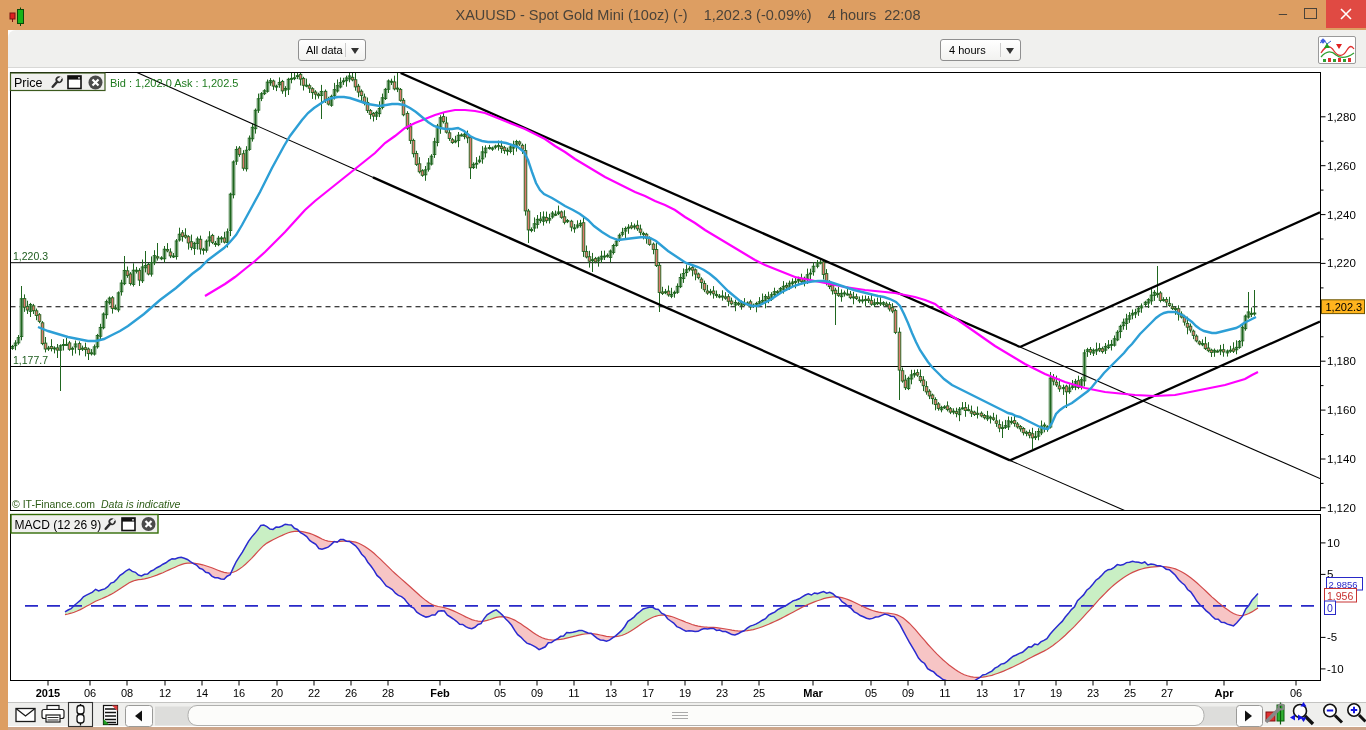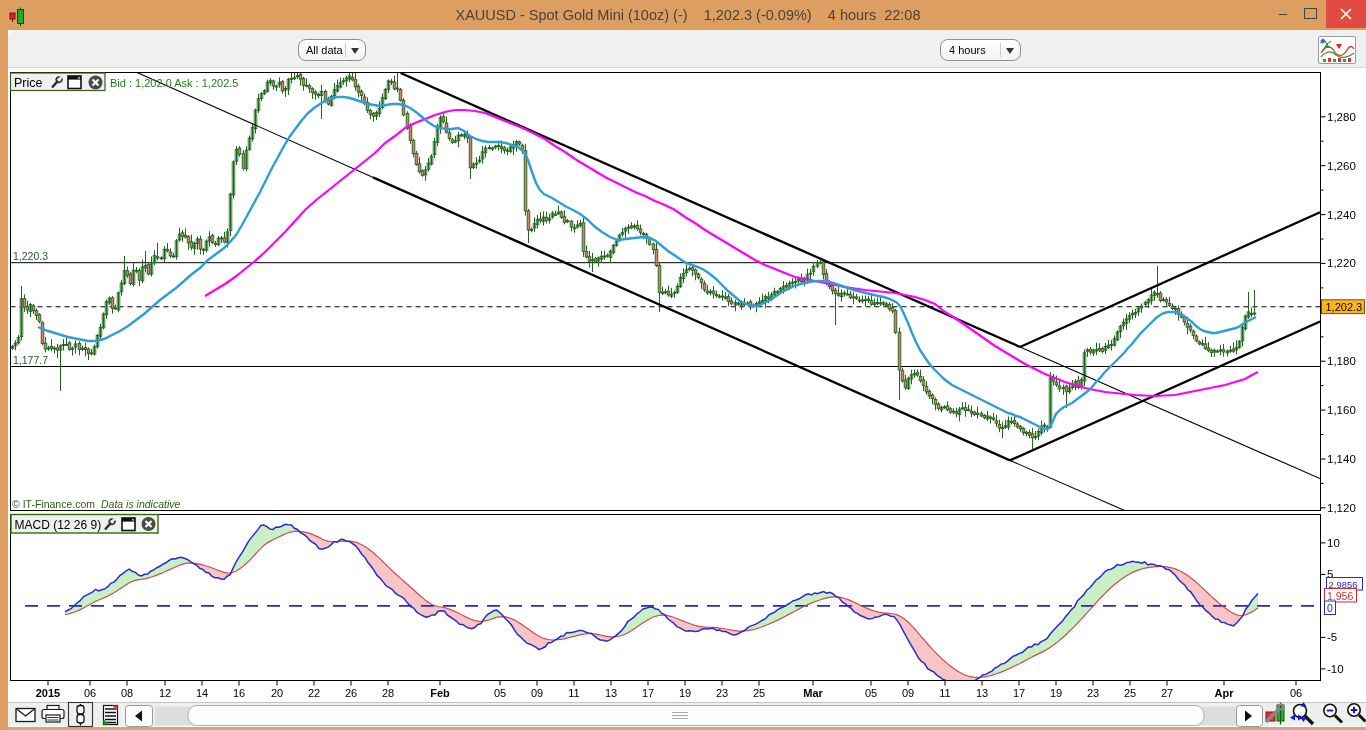--- a/index.html
+++ b/index.html
@@ -10,21 +10,21 @@
   text-align:center; line-height:26px; }
 .maxi { position:absolute; top:0px; left:1296px; width:30px; height:28px; }
 .maxi div { position:absolute; left:8px; top:8px; width:13px; height:11px; border:1.5px solid #4a433a; }
 .close { position:absolute; top:0px; left:1326px; width:40px; height:28px; background:#e04a43; }
 .close svg { position:absolute; left:14px; top:8px; }
 .leftframe { position:absolute; left:0; top:30px; width:8px; height:700px; background:#dd9e62; }
 .bottomframe { position:absolute; left:8px; top:726.5px; width:1358px; height:3.5px; background:#cda68b; }
 .toolbar { position:absolute; left:8px; top:30px; width:1358px; height:38px; background:#f0f0ee;
   border-radius:8px 0 0 0; border-bottom:1px solid #d8d8d6; }
 .dd { position:absolute; height:22px; background:linear-gradient(#ffffff,#f2f2f0); border:1px solid #8f8f8f;
-  border-radius:8px; font-size:11px; line-height:20px; padding-left:7px; color:#000; }
+  border-radius:3px; font-size:11px; line-height:20px; padding-left:7px; color:#000; }
 .dd .arr { position:absolute; right:6px; top:8px; width:0; height:0; border-left:4.5px solid transparent;
   border-right:4.5px solid transparent; border-top:6px solid #333; }
 .dd .sep { position:absolute; right:19px; top:3px; bottom:3px; width:1px; background:#ccc; }
 .chbtn { position:absolute; left:1318px; top:36px; width:38px; height:28px; border:1px solid #9a9a9a;
   border-radius:2px; background:#fff; }
 .btoolbar { position:absolute; left:8px; top:702px; width:1358px; height:24px; background:#efefed;
   border-top:1px solid #c4c4c2; }
 </style></head>
 <body>
 <div class="titlebar"></div>

